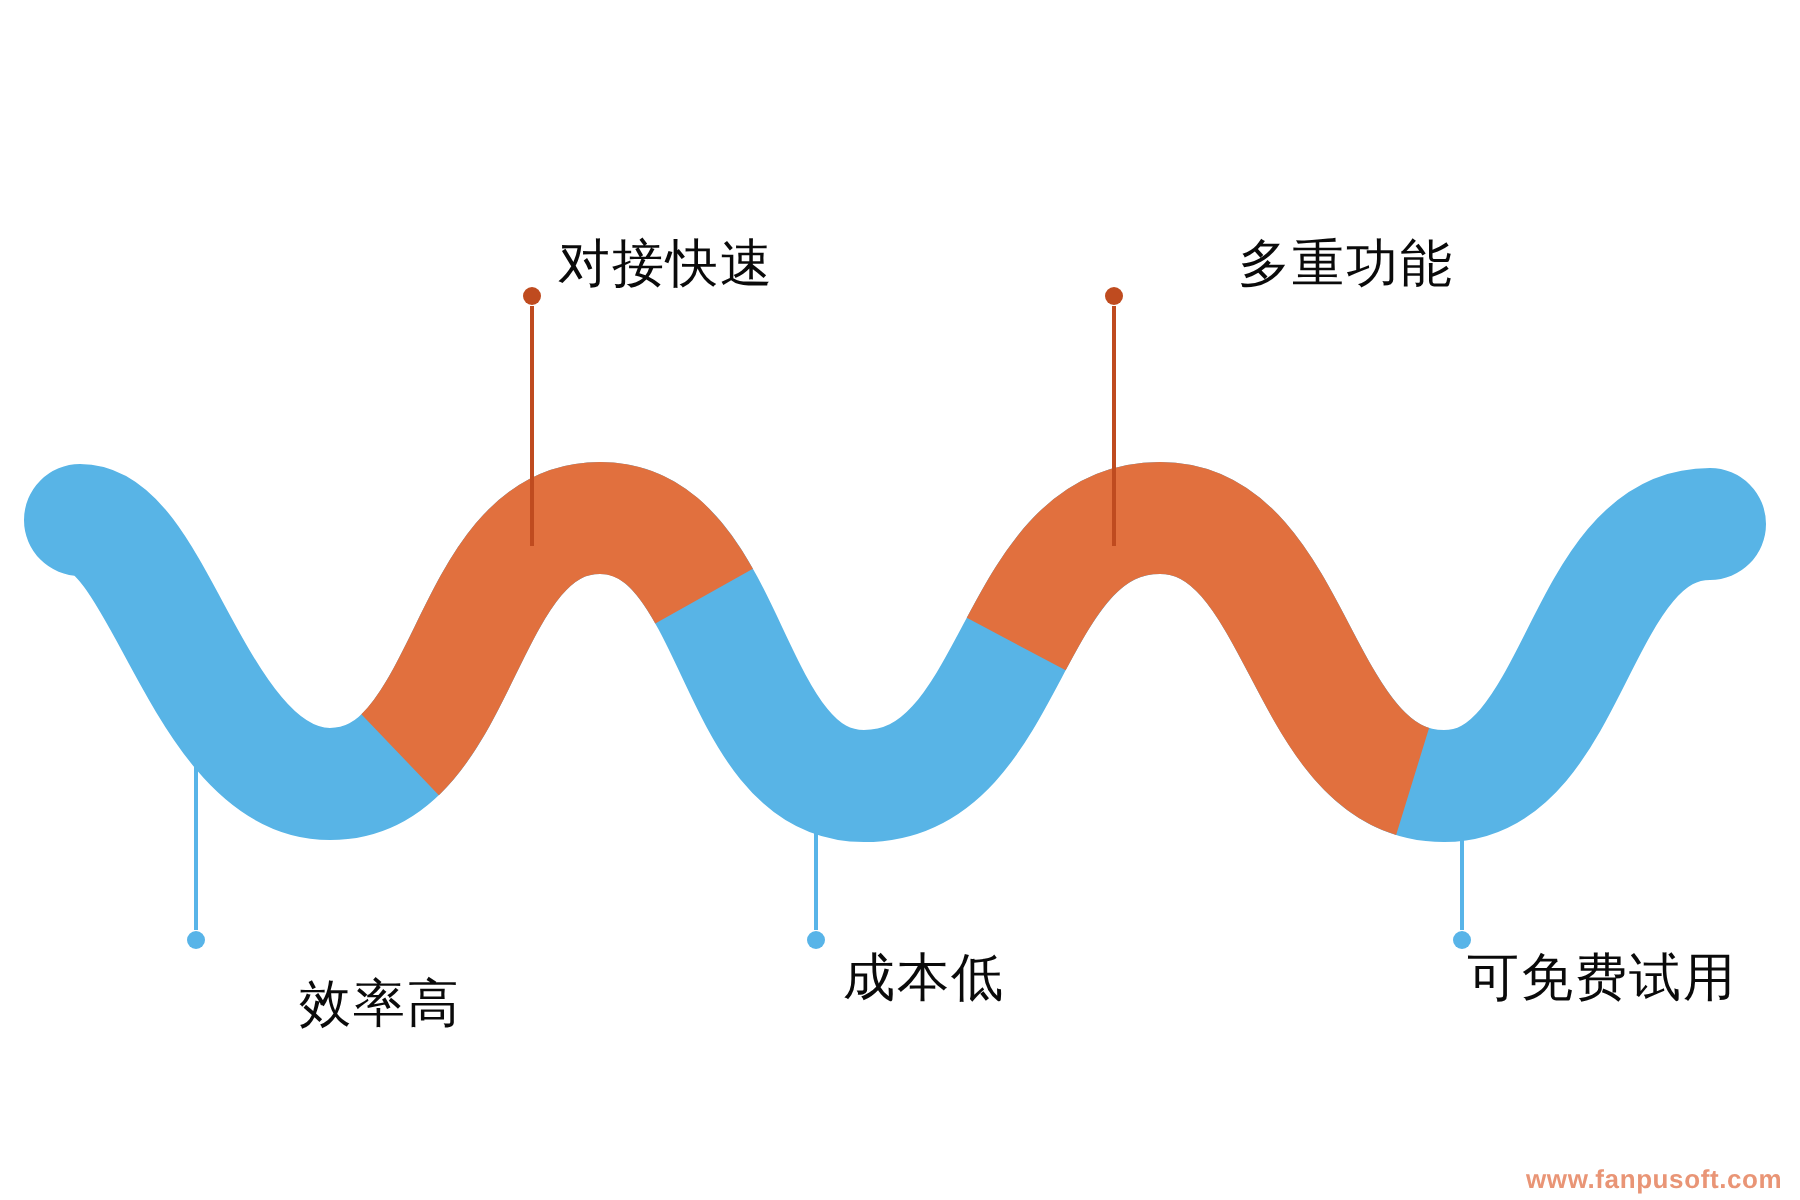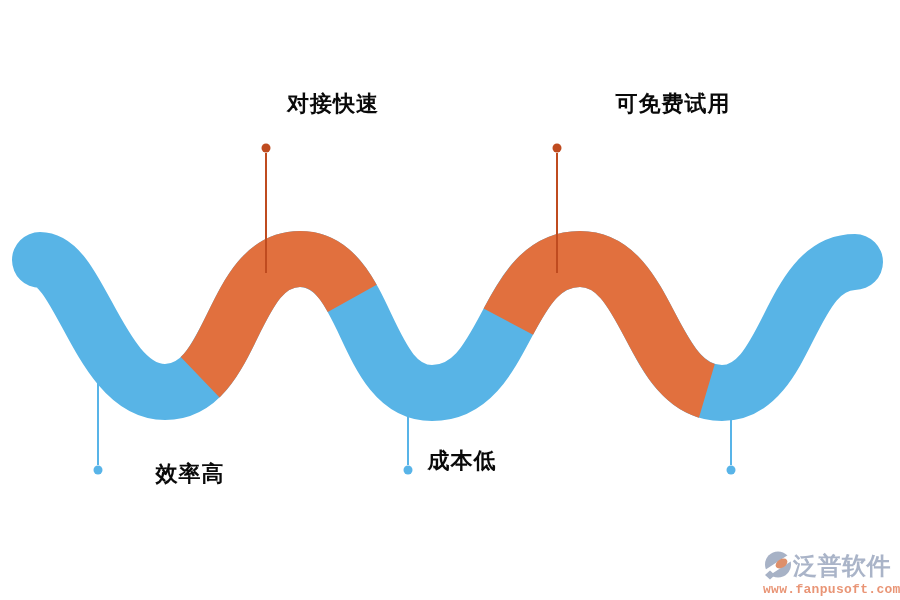--- a/index.html
+++ b/index.html
@@ -7,43 +7,44 @@
     position:relative;
     width:900px;height:600px;
     background:#ffffff;
     overflow:hidden;
     font-family:"Liberation Sans","DejaVu Sans",sans-serif;
   }
   .wave-svg{position:absolute;left:0;top:0;}
   .callout-label{
     position:absolute;
     transform:translate(-50%,-50%);
-    font-weight:bold;
-    font-size:22px;
+    font-weight:normal;
+    font-size:26px;
     letter-spacing:1px;
     color:#0a0a0a;
     white-space:nowrap;
+    margin-top:28px;
   }
   .watermark{
     position:absolute;
     right:5px;bottom:3px;
     width:132px;
     opacity:.95;
   }
   .wm-row{display:flex;align-items:center;}
   .wm-icon{flex:0 0 30px;height:30px;}
   .wm-name{
     font-weight:bold;
     font-size:24px;
     letter-spacing:0.5px;
     color:#a6b1c6;
     white-space:nowrap;
   }
   .wm-url{
-    font-family:Liberation Mono, monospace;
+    font-family:Liberation Sans, sans-serif;
     font-weight:bold;
     font-size:13px;
     letter-spacing:0.3px;
     color:#e8906f;
     white-space:nowrap;
     text-align:left;
     margin-top:0px;
   }
 </style>
 </head>
@@ -80,30 +81,22 @@
 
     <g>
         <line x1="266" x2="266" y1="153" y2="273" stroke="#bf4b1f" stroke-width="2"></line>
         <circle cx="266" cy="148" r="4.5" fill="#bf4b1f"></circle>
         <line x1="557" x2="557" y1="153" y2="273" stroke="#bf4b1f" stroke-width="2"></line>
         <circle cx="557" cy="148" r="4.5" fill="#bf4b1f"></circle>
       </g>
   </svg>
 
   <div class="callout-label" style="left: 333px; top: 104px; color: rgb(10, 10, 10);">对接快速</div>
-  <div class="callout-label" style="left: 673px; top: 104px; color: rgb(10, 10, 10);">可免费试用</div>
+  <div class="callout-label" style="left: 673px; top: 104px; color: rgb(10, 10, 10);">多重功能</div>
   <div class="callout-label" style="left: 190px; top: 474px; color: rgb(10, 10, 10);">效率高</div>
   <div class="callout-label" style="left: 462px; top: 461px; color: rgb(10, 10, 10);">成本低</div>
+  <div class="callout-label" style="left: 801px; top: 461px; color: rgb(10, 10, 10);">可免费试用</div>
 
   <div class="watermark">
-    <div class="wm-row">
-      <svg class="wm-icon" viewBox="0 0 30 30">
-        <circle cx="15" cy="13.5" r="13" fill="#a3aec4"></circle>
-        <rect x="-4" y="11" width="42" height="7" fill="#ffffff" transform="rotate(-33 15 14)"></rect>
-        <ellipse cx="18.5" cy="12.5" rx="6.5" ry="4.2" transform="rotate(-33 18.5 12.5)" fill="#dd8a63"></ellipse>
-        <polygon points="2,24 7,19.5 12,24 7,28.5" fill="#a3aec4"></polygon>
-      </svg>
-      <span class="wm-name" style="color: rgb(166, 177, 198);">泛普软件</span>
-    </div>
     <div class="wm-url" style="color: rgb(232, 144, 111);">www.fanpusoft.com</div>
   </div>
 
 </div>
 
 </body></html>

